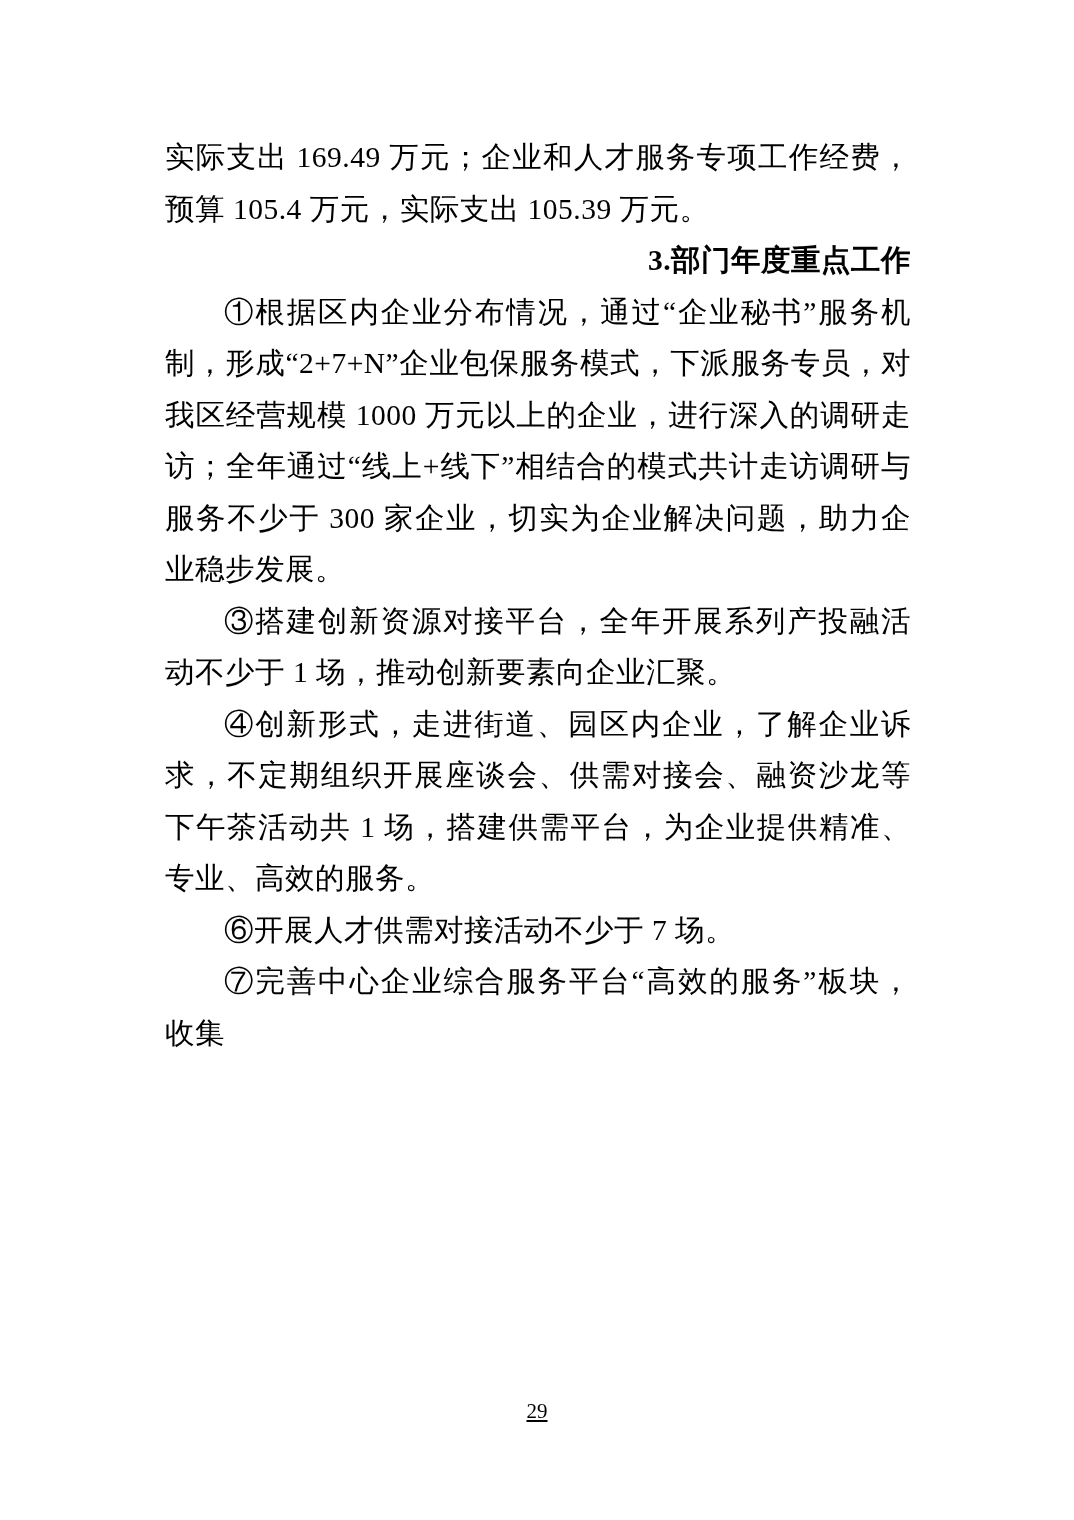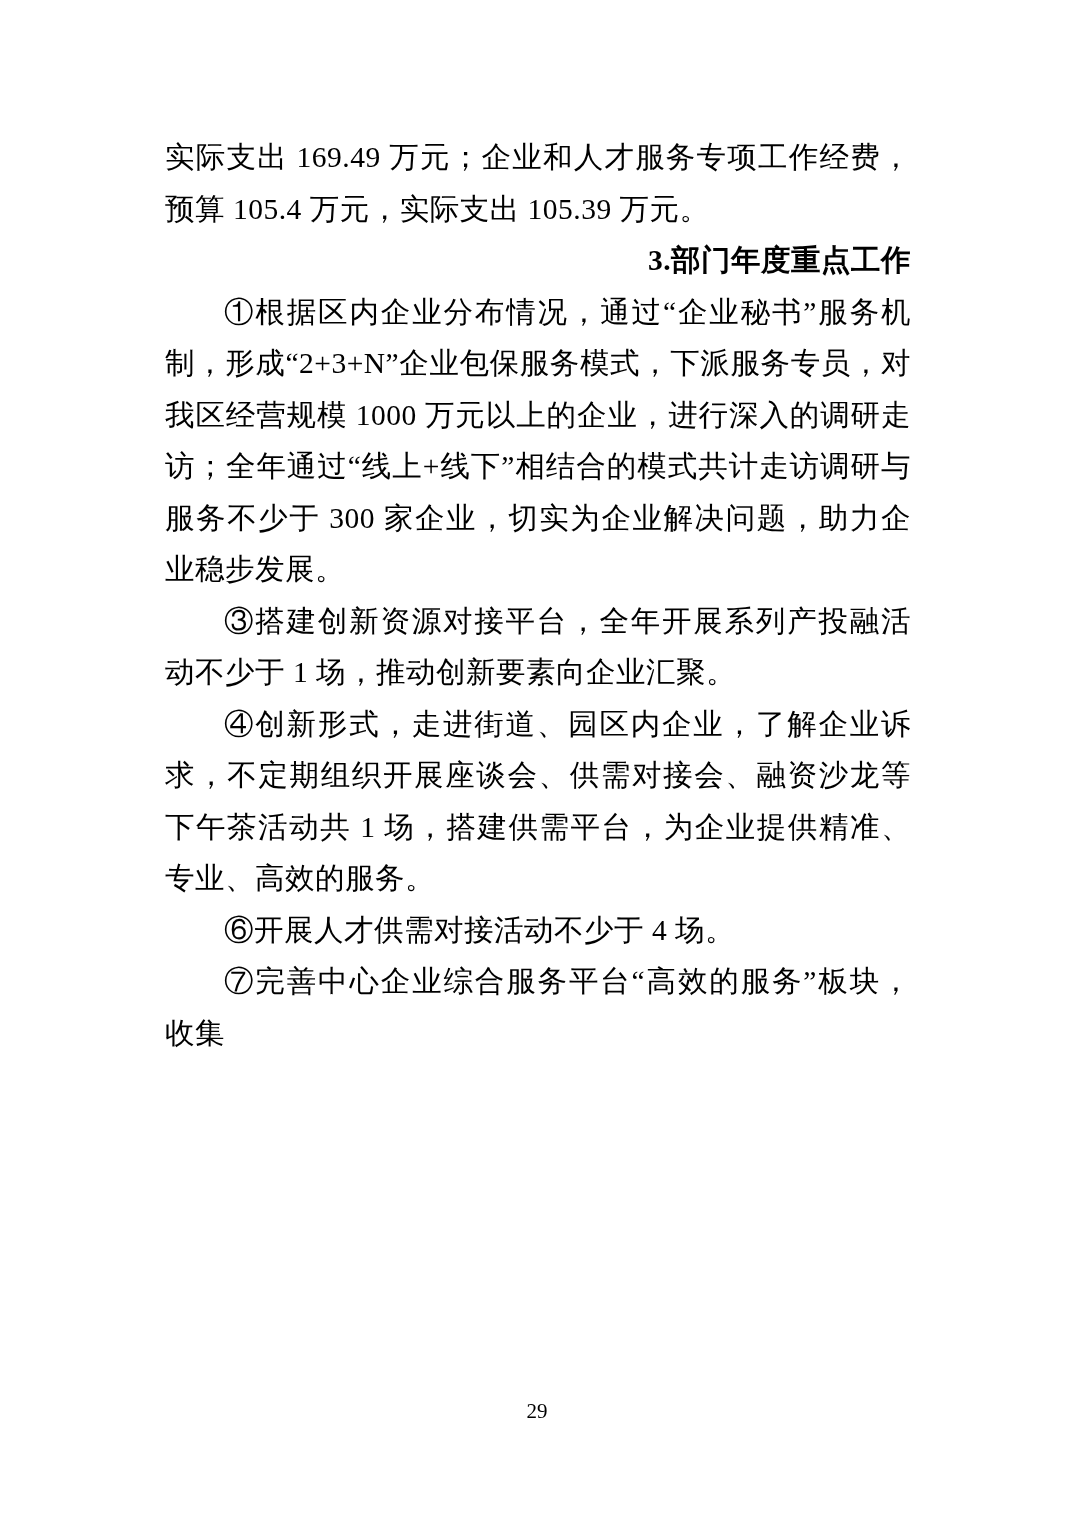--- a/index.html
+++ b/index.html
@@ -48,31 +48,32 @@
     position: absolute;
     top: 1398px;
     left: 0;
     width: 1074px;
     text-align: center;
   }
   .page-number {
     font-size: 21px;
     line-height: 26px;
     color: #000000;
+    text-decoration: underline;
   }
 </style>
 </head>
 <body>
 
 <div class="page">
   <main class="content" id="paragraphs">
       <p class="para continuation">实际支出 169.49 万元；企业和人才服务专项工作经费，预算 105.4 万元，实际支出 105.39 万元。</p>
       <p class="para heading">3.部门年度重点工作</p>
-      <p class="para body">①根据区内企业分布情况，通过“企业秘书”服务机制，形成“2+3+N”企业包保服务模式，下派服务专员，对我区经营规模 1000 万元以上的企业，进行深入的调研走访；全年通过“线上+线下”相结合的模式共计走访调研与服务不少于 300 家企业，切实为企业解决问题，助力企业稳步发展。</p>
+      <p class="para body">①根据区内企业分布情况，通过“企业秘书”服务机制，形成“2+7+N”企业包保服务模式，下派服务专员，对我区经营规模 1000 万元以上的企业，进行深入的调研走访；全年通过“线上+线下”相结合的模式共计走访调研与服务不少于 300 家企业，切实为企业解决问题，助力企业稳步发展。</p>
       <p class="para body">③搭建创新资源对接平台，全年开展系列产投融活动不少于 1 场，推动创新要素向企业汇聚。</p>
       <p class="para body">④创新形式，走进街道、园区内企业，了解企业诉求，不定期组织开展座谈会、供需对接会、融资沙龙等下午茶活动共 1 场，搭建供需平台，为企业提供精准、专业、高效的服务。</p>
-      <p class="para body">⑥开展人才供需对接活动不少于 4 场。</p>
+      <p class="para body">⑥开展人才供需对接活动不少于 7 场。</p>
       <p class="para body">⑦完善中心企业综合服务平台“高效的服务”板块，收集</p>
     </main>
   <footer class="page-footer">
     <span class="page-number">29</span>
   </footer>
 </div>
 
 </body></html>

